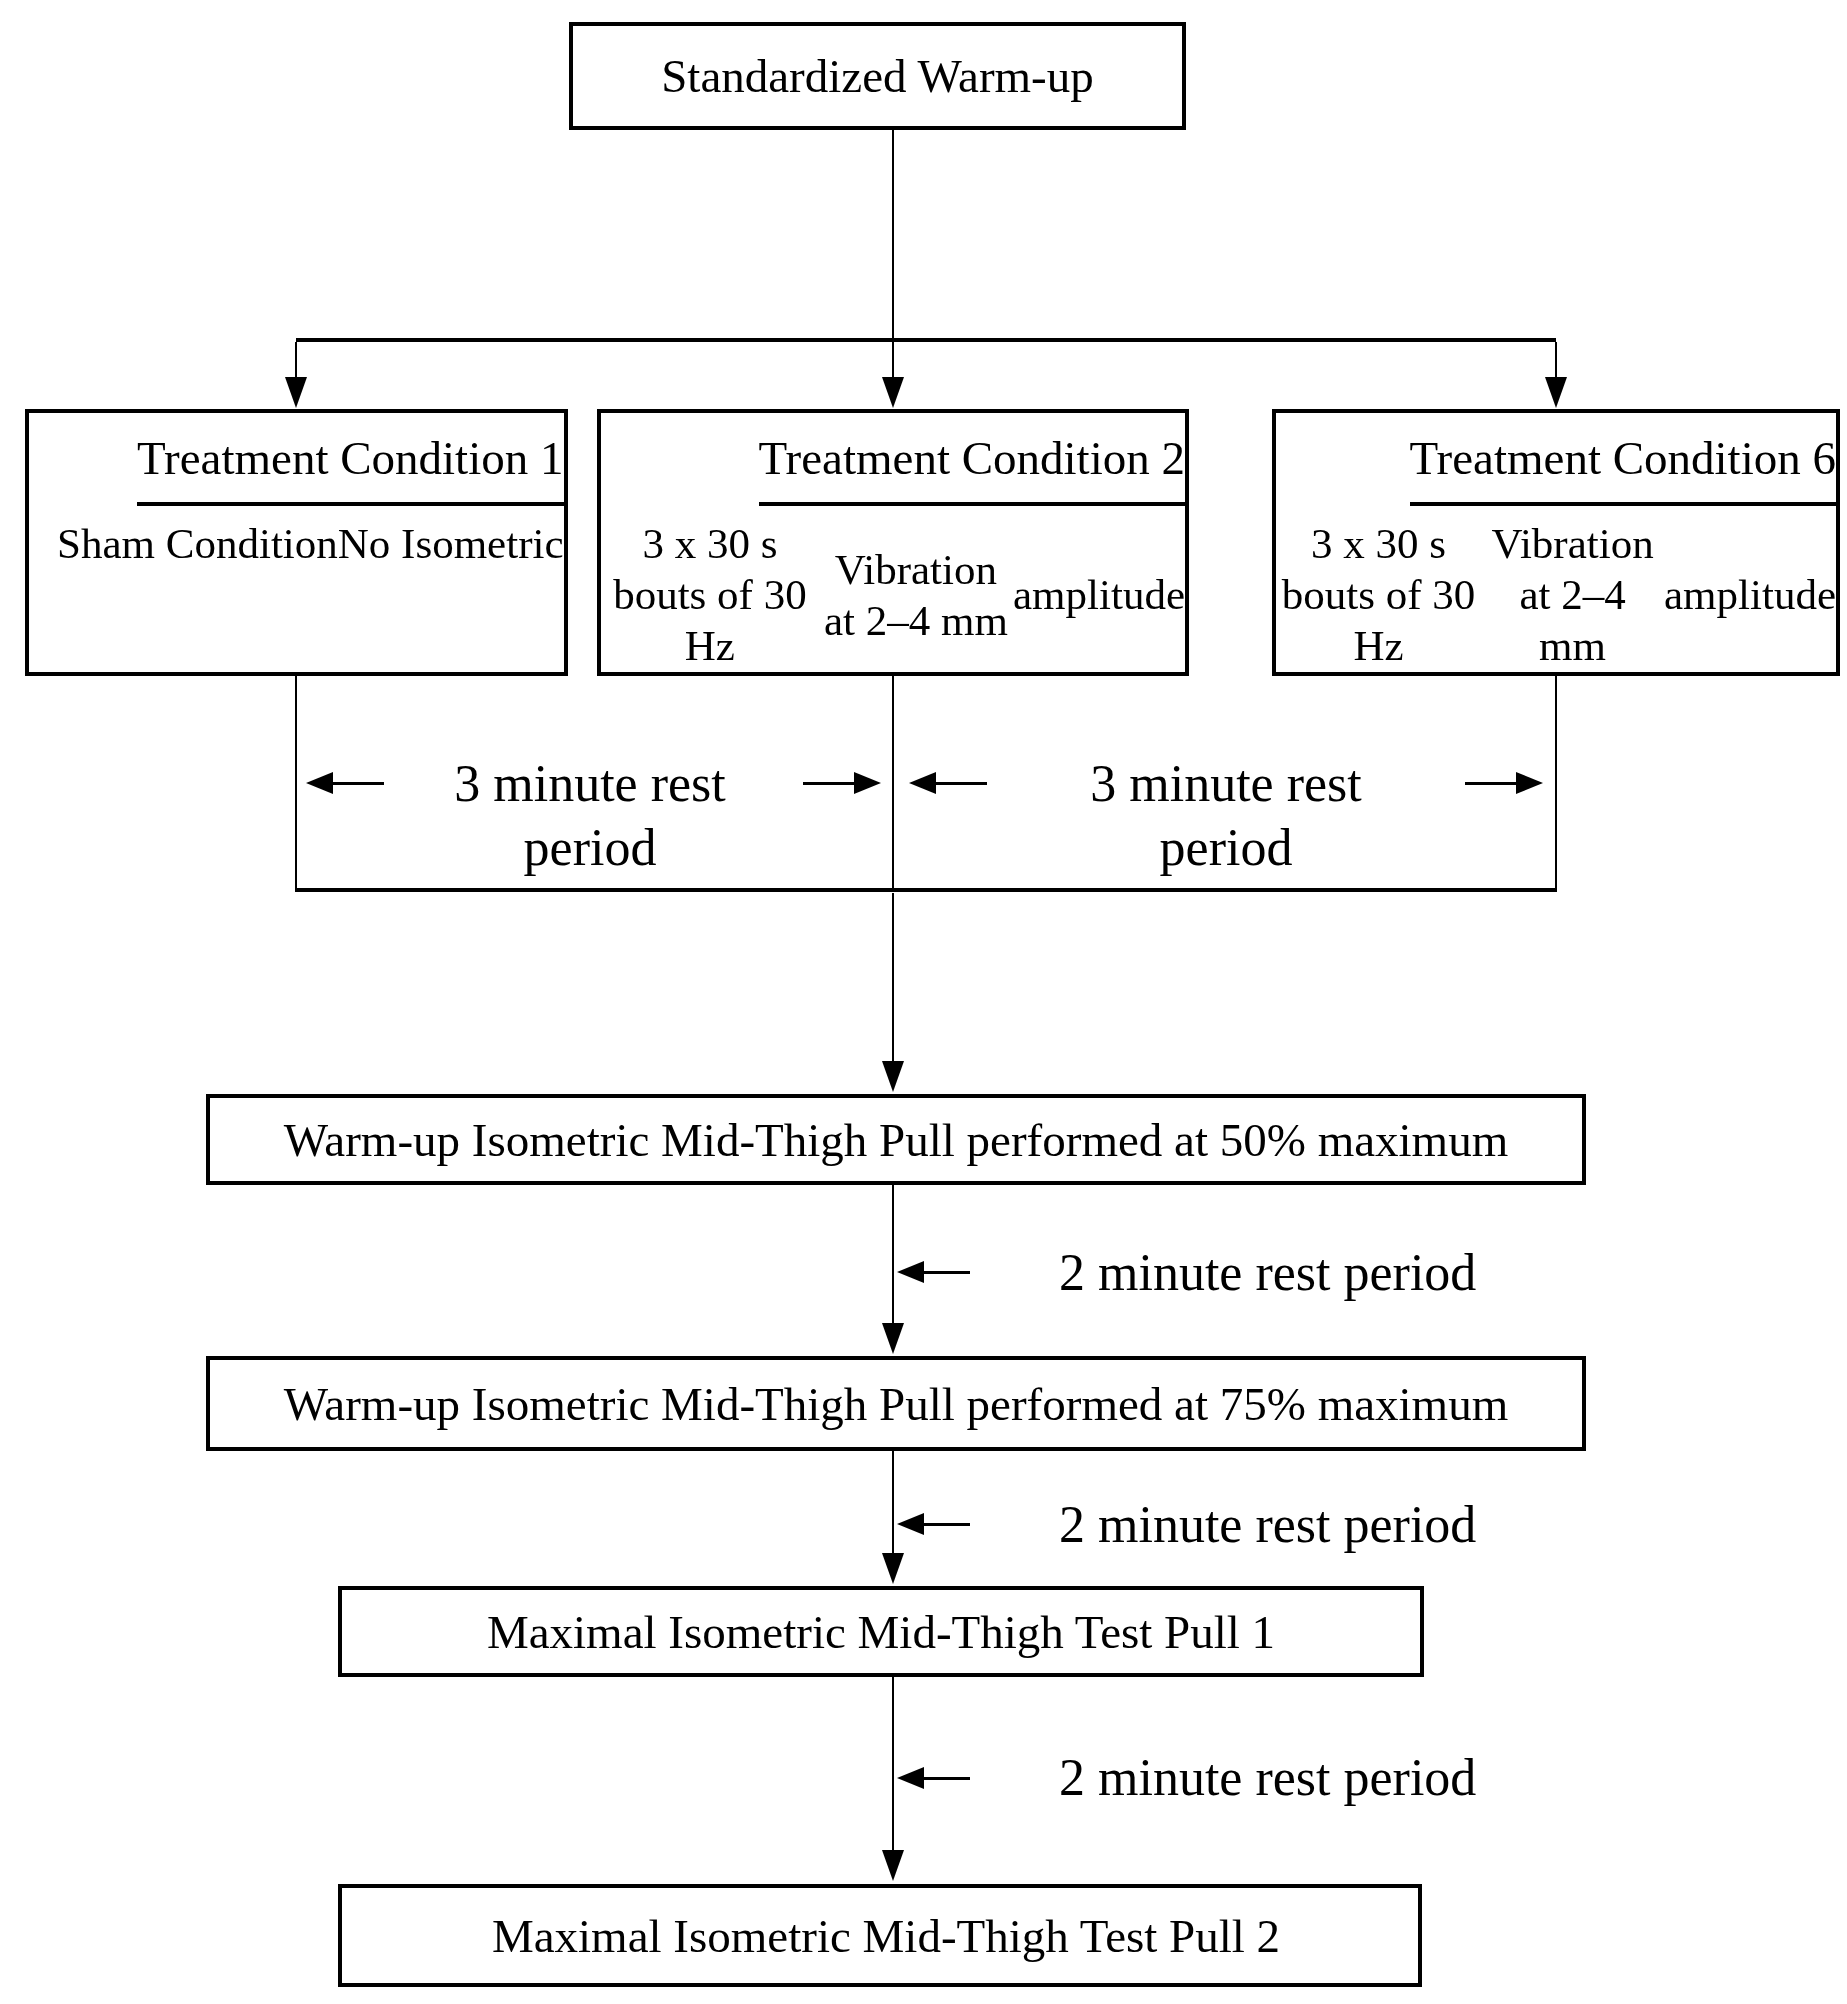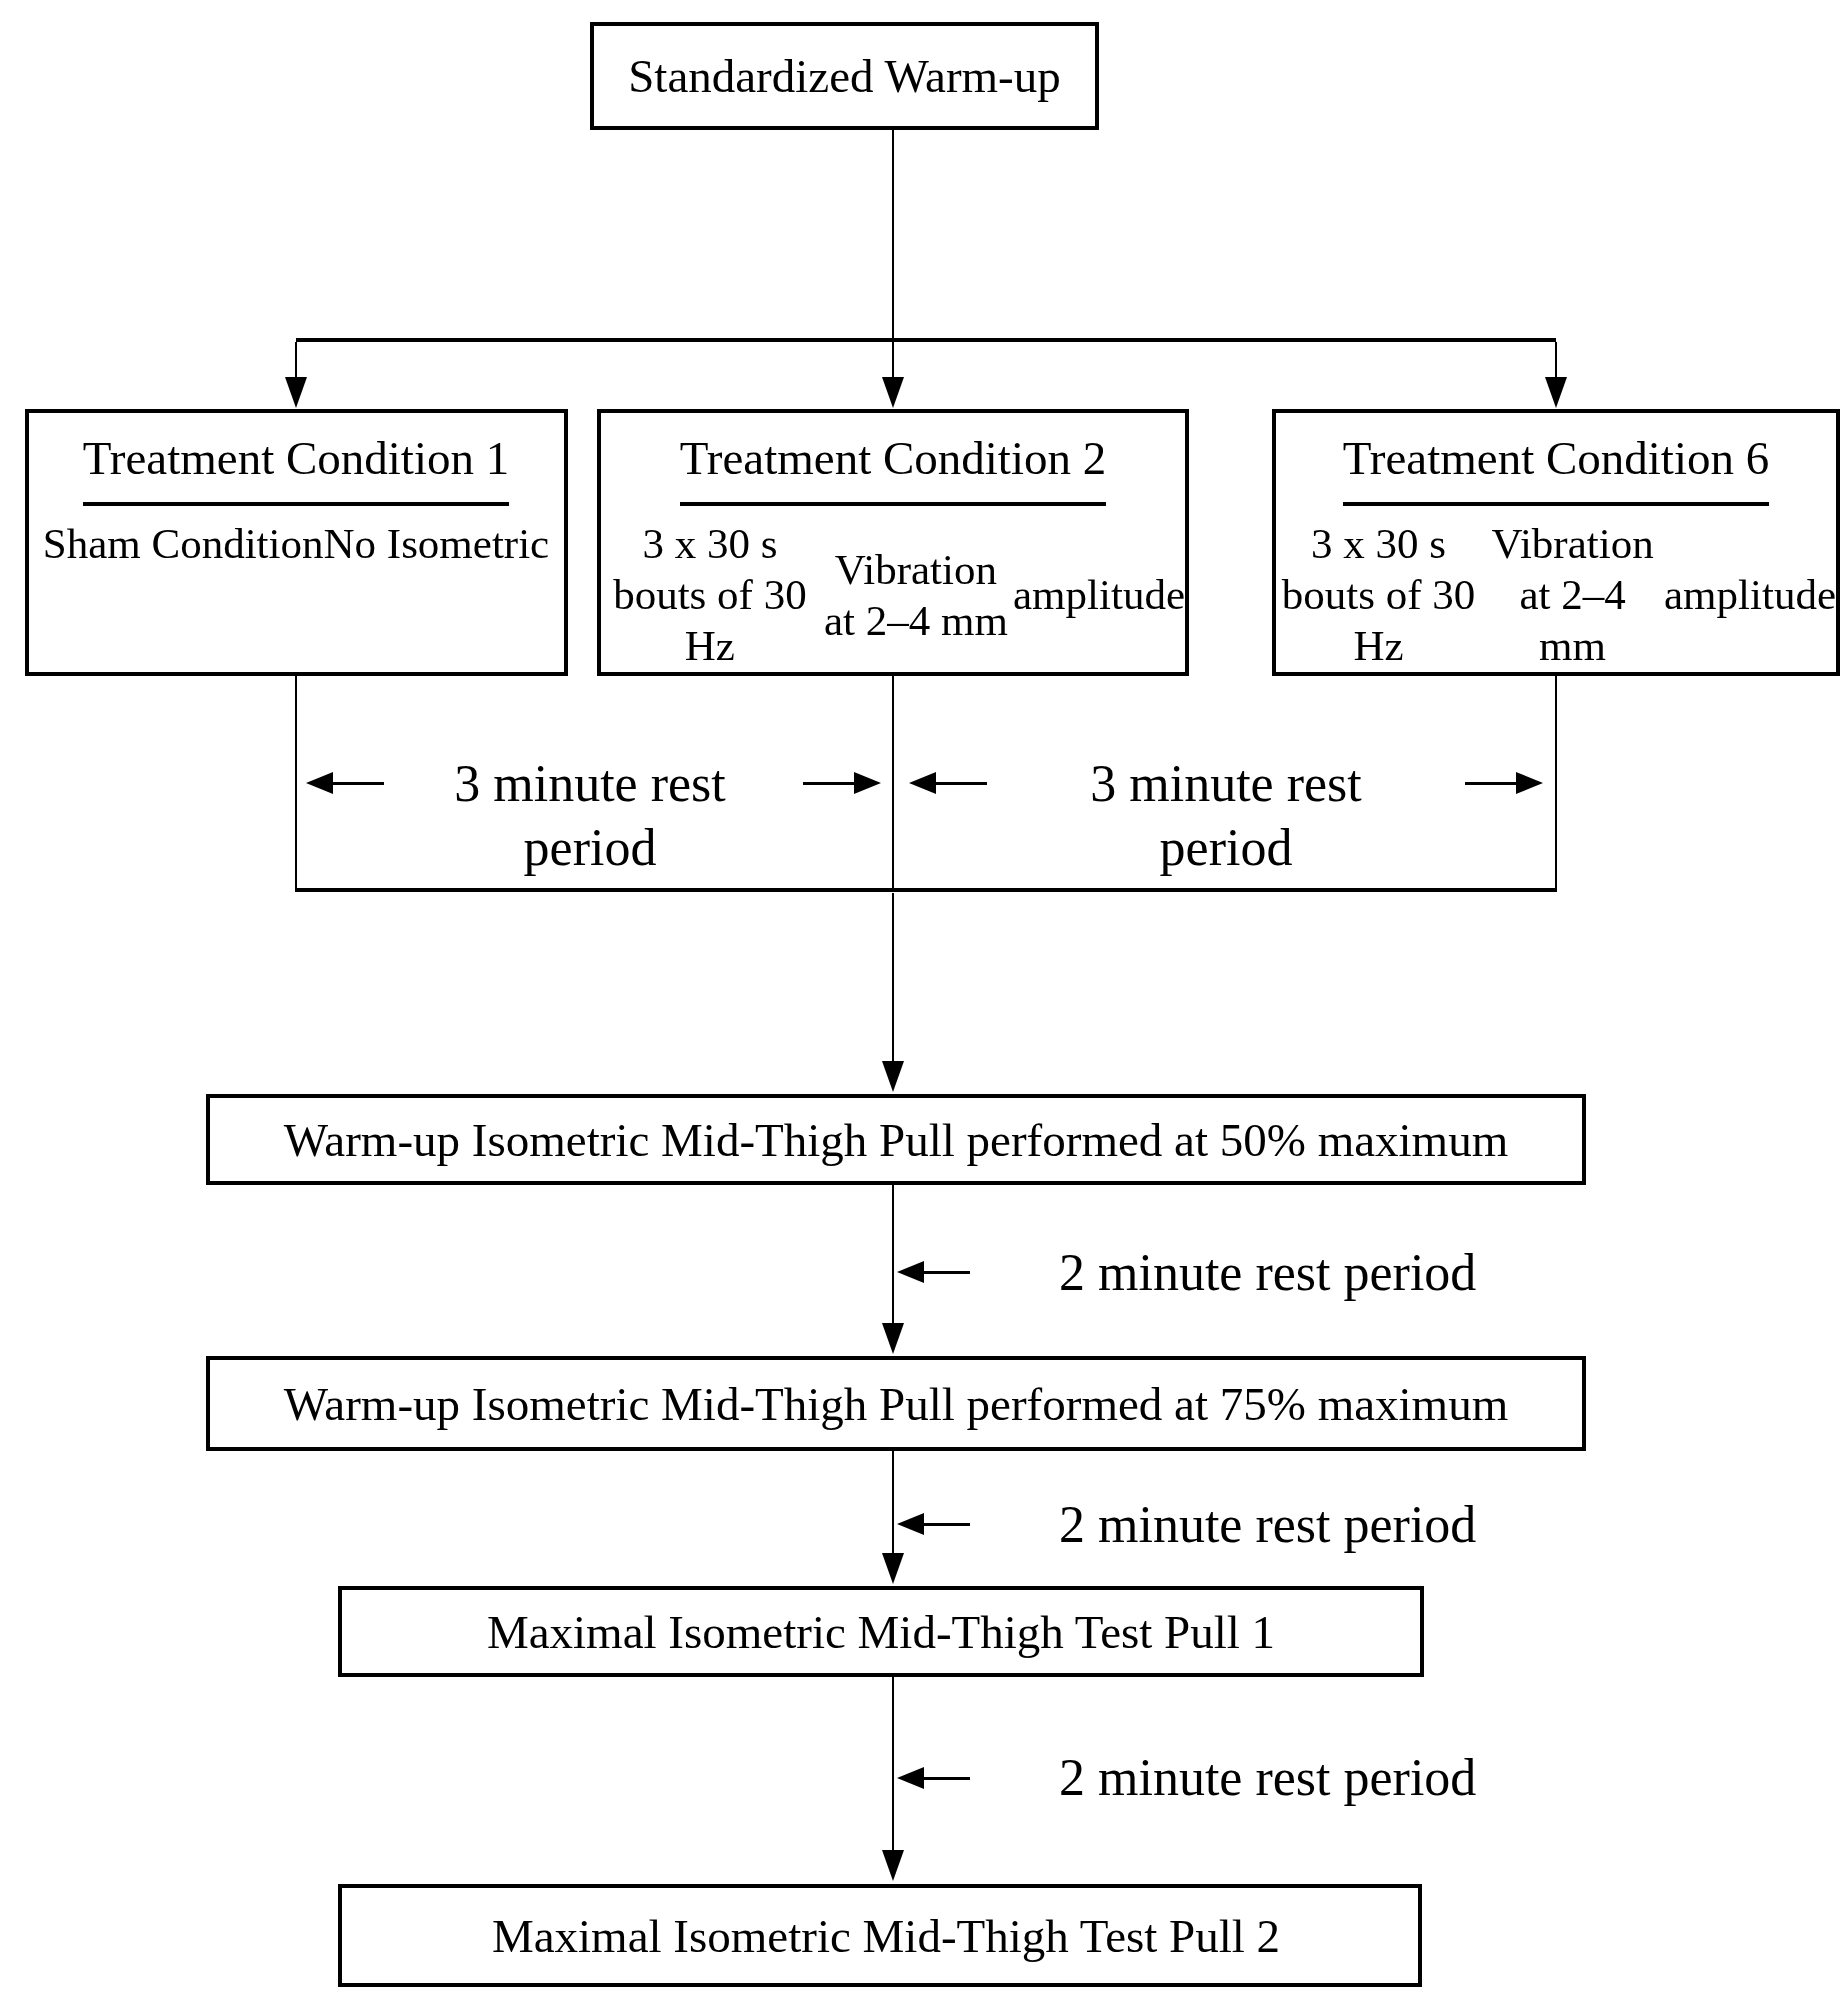--- a/index.html
+++ b/index.html
@@ -19,21 +19,21 @@
     background: #ffffff;
     display: flex;
     align-items: center;
     justify-content: center;
     text-align: center;
     font-size: 47px;
     white-space: nowrap;
   }
   .cond {
     flex-direction: column;
-    align-items: center;
+    align-items: flex-end;
     justify-content: flex-start;
     white-space: normal;
   }
   .cond-title {
     height: 89px;
     border-bottom: 4.4px solid #000000;
     display: flex;
     align-items: center;
     justify-content: center;
     font-size: 47px;
@@ -75,21 +75,21 @@
     line-height: 64px;
     white-space: nowrap;
   }
   .center-label { transform: translateX(-50%); text-align: center; }
 </style>
 </head>
 <body>
 
 <div id="canvas">
 
-  <div class="box" style="left:590px; top:22px; width:509px; height:108px;">
+  <div class="box" style="left:569px; top:22px; width:617px; height:108px;">
     <span>Standardized Warm-up</span>
   </div>
 
   <div class="vline" style="left:892px; top:130px; height:210px;"></div>
   <div class="hline" style="left:296px; top:338px; width:1260px;"></div>
 
   <div class="vline" style="left:295px; top:342px; height:37px;"></div>
   <div class="vline" style="left:892px; top:342px; height:37px;"></div>
   <div class="vline" style="left:1555px; top:342px; height:37px;"></div>
   <div class="arrow-down" style="left:285px; top:377px;"></div>

